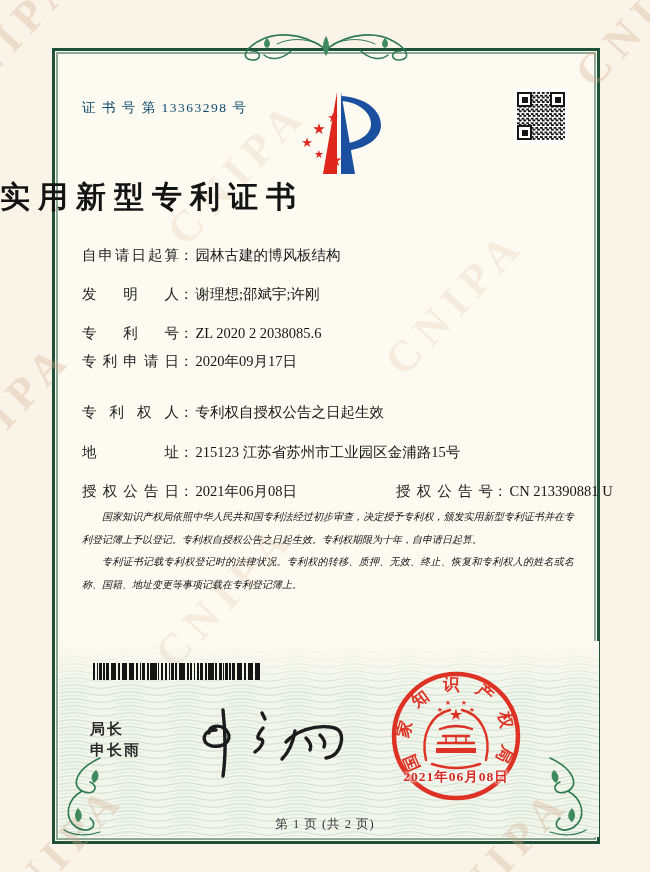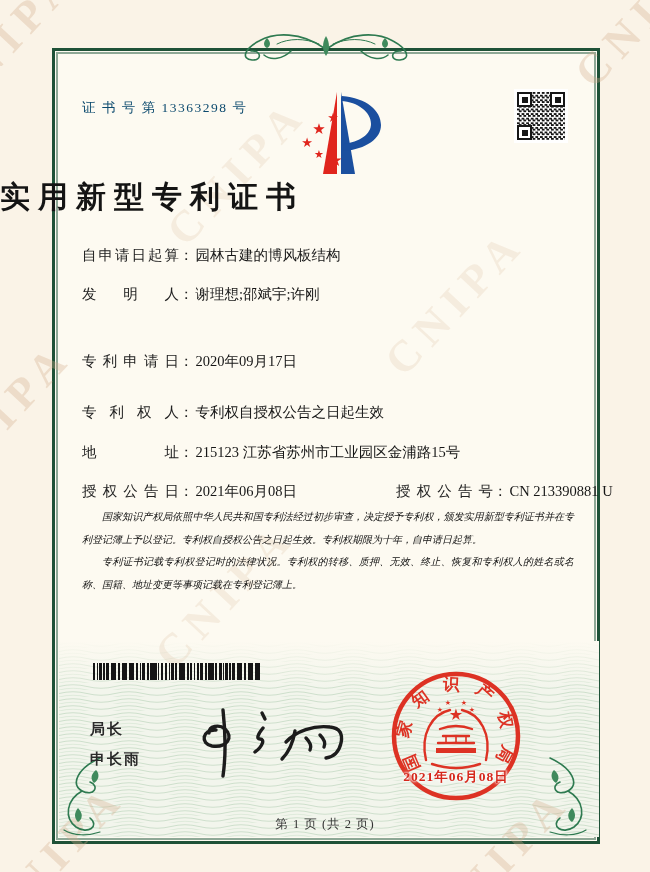--- a/index.html
+++ b/index.html
@@ -51,21 +51,21 @@
   .barcode{position:absolute;left:93px;top:663px;width:167px;height:17px;z-index:3;
      background-image:
        repeating-linear-gradient(90deg,#151515 0 1.6px,transparent 1.6px 3.6px),
        repeating-linear-gradient(90deg,#151515 0 1px,transparent 1px 6.3px),
        repeating-linear-gradient(90deg,#151515 0 2.4px,transparent 2.4px 9.7px);}
 
   
   .director{position:absolute;left:90px;top:720px;z-index:3;
             font-family:Liberation Mono, monospace;
             font-size:15px;font-weight:600;color:#2b2b2b;letter-spacing:2px;}
-  .director .name{margin-top:11px;}
+  .director .name{margin-top:2px;}
   .signature{position:absolute;left:196px;top:700px;z-index:4;}
 
   
   .seal{position:absolute;left:388px;top:668px;z-index:4;}
   .seal-date{position:absolute;left:386px;top:768px;width:140px;text-align:center;z-index:5;
      font-size:13.5px;font-weight:bold;color:#d5281c;letter-spacing:1px;
      text-shadow:0 0 2px #fff,0 0 3px #fff,0 0 4px #fff;}
 
   .footer{position:absolute;left:0;right:0;top:816px;text-align:center;font-size:12.5px;
           color:#333;z-index:3;letter-spacing:1px;}
@@ -166,20 +166,23 @@
     <div class="fd bl" style="left:3px;bottom:3px"></div>
   </div>
 
   <div class="title">实用新型专利证书</div>
 
   <div class="row" style="top:246px">
     <span class="f-label">自申请日起算</span><span class="f-colon">：</span><span class="f-value">园林古建的博风板结构</span>
   </div>
   <div class="row" style="top:285px">
     <span class="f-label">发明人</span><span class="f-colon">：</span><span class="f-value">谢理想;邵斌宇;许刚</span>
+  </div>
+  <div class="row" style="top:324px">
+    <span class="f-label">专利号</span><span class="f-colon">：</span><span class="f-value">ZL 2020 2 2038085.6</span>
   </div>
   <div class="row" style="top:352px">
     <span class="f-label">专利申请日</span><span class="f-colon">：</span><span class="f-value">2020年09月17日</span>
   </div>
   <div class="row" style="top:403px">
     <span class="f-label">专利权人</span><span class="f-colon">：</span><span class="f-value">专利权自授权公告之日起生效</span>
   </div>
   <div class="row" style="top:443px">
     <span class="f-label">地址</span><span class="f-colon">：</span><span class="f-value">215123 江苏省苏州市工业园区金浦路15号</span>
   </div>

